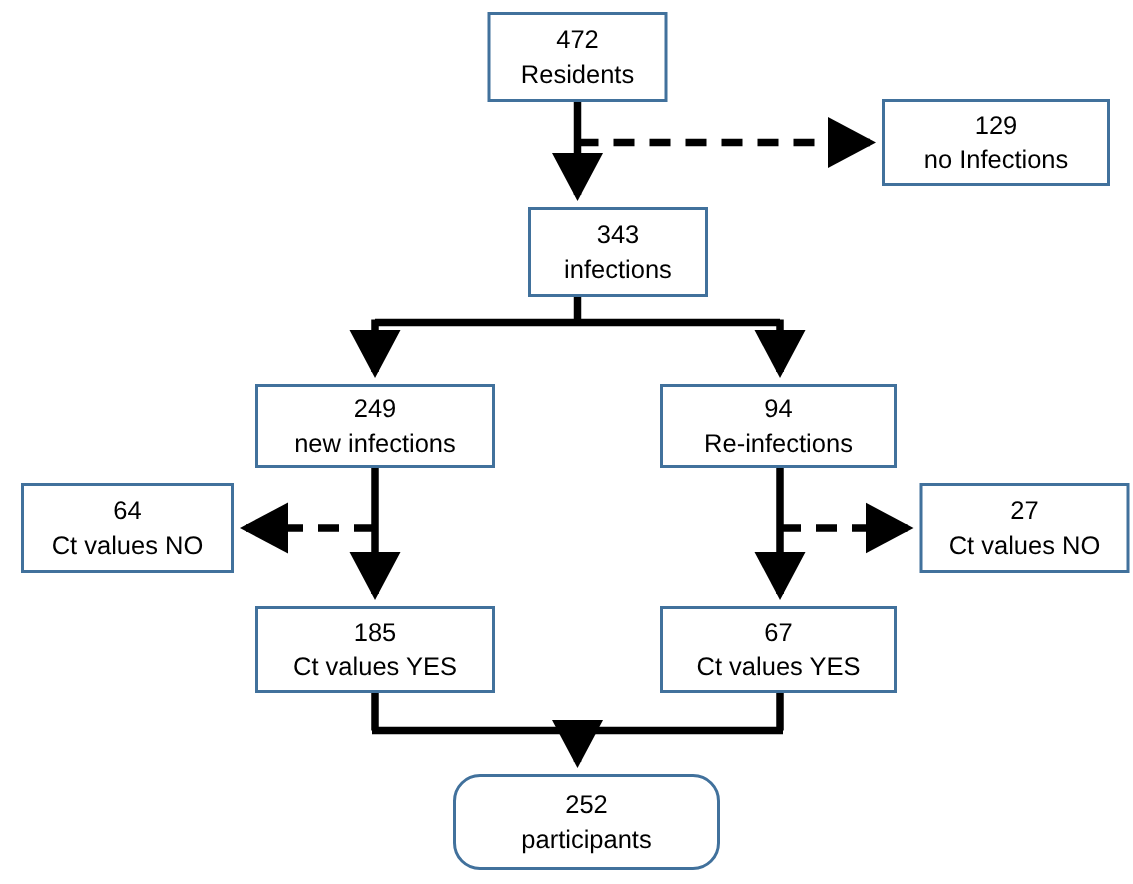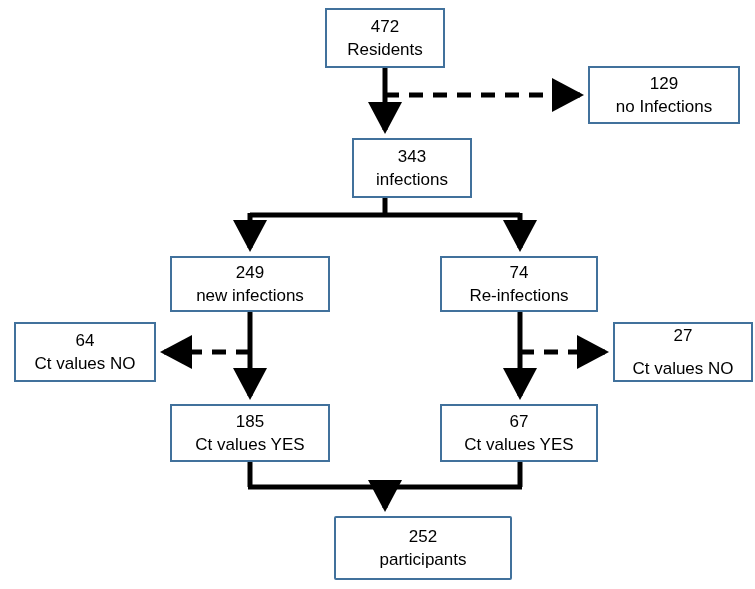--- a/index.html
+++ b/index.html
@@ -35,22 +35,21 @@
     align-items: center;
     justify-content: center;
     text-align: center;
     color: #000000;
     font-family: "Liberation Sans", sans-serif;
     font-size: 17px;
     line-height: 1.38;
     z-index: 2;
   }
   .node.rounded {
-    border-radius: 2px;
-    margin-left: 32px;
+    border-radius: 18px;
   }
   .node .count {
     display: block;
   }
   .node .caption {
     display: block;
   }
 </style>
 </head>
 <body>
@@ -104,30 +103,30 @@
     <span class="count">343</span>
     <span class="caption">infections</span>
   </div>
 
   <div class="node" style="left:170px; top:256px; width:160px; height:56px;">
     <span class="count">249</span>
     <span class="caption">new infections</span>
   </div>
 
   <div class="node" style="left:440px; top:256px; width:158px; height:56px;">
-    <span class="count">74</span>
+    <span class="count">94</span>
     <span class="caption">Re-infections</span>
   </div>
 
   <div class="node" style="left:14px; top:322px; width:142px; height:60px;text-align:right;">
     <span class="count">64</span>
     <span class="caption">Ct values NO</span>
   </div>
 
-  <div class="node" style="left:613px; top:322px; width:140px; height:60px;justify-content:space-between;">
+  <div class="node" style="left:613px; top:322px; width:140px; height:60px;">
     <span class="count">27</span>
     <span class="caption">Ct values NO</span>
   </div>
 
   <div class="node" style="left:170px; top:404px; width:160px; height:58px;">
     <span class="count">185</span>
     <span class="caption">Ct values YES</span>
   </div>
 
   <div class="node" style="left:440px; top:404px; width:158px; height:58px;">

